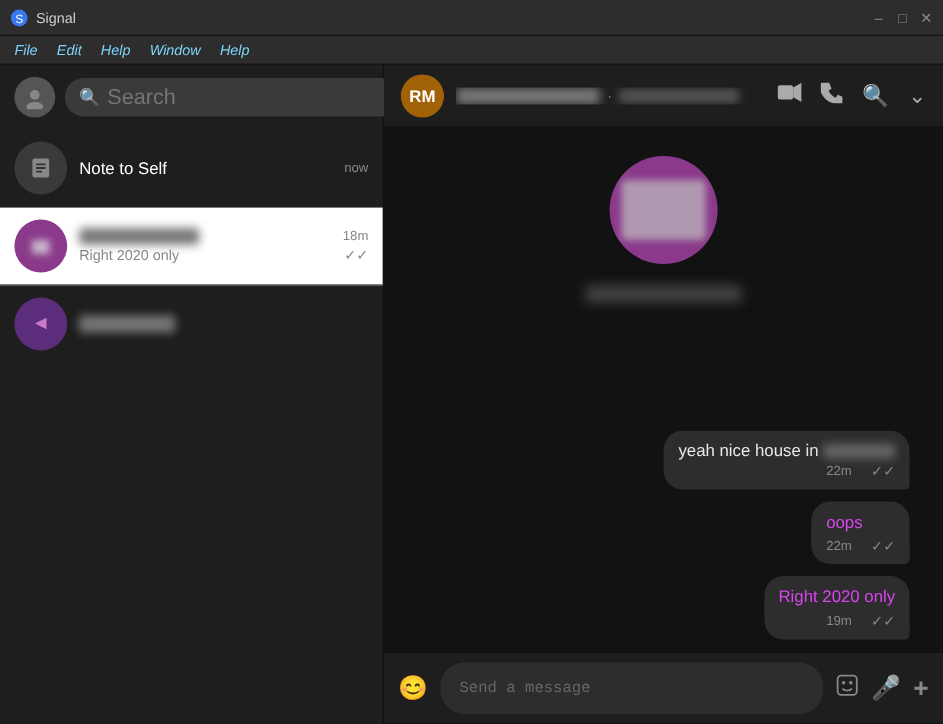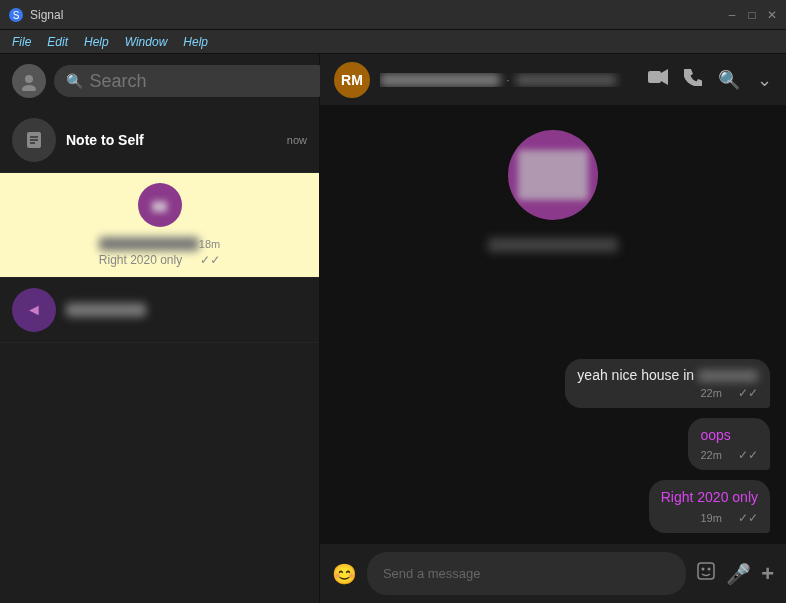--- a/index.html
+++ b/index.html
@@ -125,21 +125,21 @@
     
     .conv-list { flex: 1; overflow-y: auto; }
     .conv-item {
       display: flex;
       align-items: center;
       padding: 10px 12px;
       gap: 10px;
       cursor: pointer;
       border-bottom: 1px solid #252525;
     }
-    .conv-item.active { background: #fef9c3; flex-direction: column; }
+    .conv-item.active { background: #ffffff; }
     .conv-avatar {
       width: 44px;
       height: 44px;
       border-radius: 50%;
       background: #555;
       display: flex;
       align-items: center;
       justify-content: center;
       flex-shrink: 0;
       font-size: 18px;
@@ -149,21 +149,21 @@
     .conv-avatar.purple { background: #8b3a8b; }
     .conv-avatar.dark-purple { background: #5c2d7a; }
     .conv-content { flex: 1; min-width: 0; }
     .conv-header-row {
       display: flex;
       justify-content: space-between;
       align-items: center;
     }
     .conv-name {
       font-size: 14px;
-      font-weight: 700;
+      font-weight: 400;
       color: #fff;
       white-space: nowrap;
       overflow: hidden;
       text-overflow: ellipsis;
     }
     .conv-time {
       font-size: 11px;
       color: #888;
       flex-shrink: 0;
     }
@@ -305,21 +305,21 @@
       background: #444;
       border-radius: 3px;
       height: 14px;
       width: 130px;
       filter: blur(5px);
     }
 
     .msg-bubble-wrapper {
       display: flex;
       justify-content: flex-end;
-      margin: 2px 0;
+      margin: 2px 12px;
     }
     .msg-bubble {
       background: #2d2d2d;
       border-radius: 16px 16px 4px 16px;
       padding: 8px 12px;
       max-width: 260px;
       position: relative;
     }
     .msg-text {
       font-size: 14px;
@@ -368,20 +368,21 @@
     }
     .message-input {
       flex: 1;
       background: #2d2d2d;
       border: none;
       border-radius: 20px;
       padding: 14px 16px;
       color: #84cc16;
       font-size: 13px;
       outline: none;
+      font-family: Liberation Mono, monospace;
     }
     .message-input::placeholder { color: #666; }
     .input-right-icons {
       display: flex;
       align-items: center;
       gap: 10px;
     }
   </style>
 </head>
 <body>

